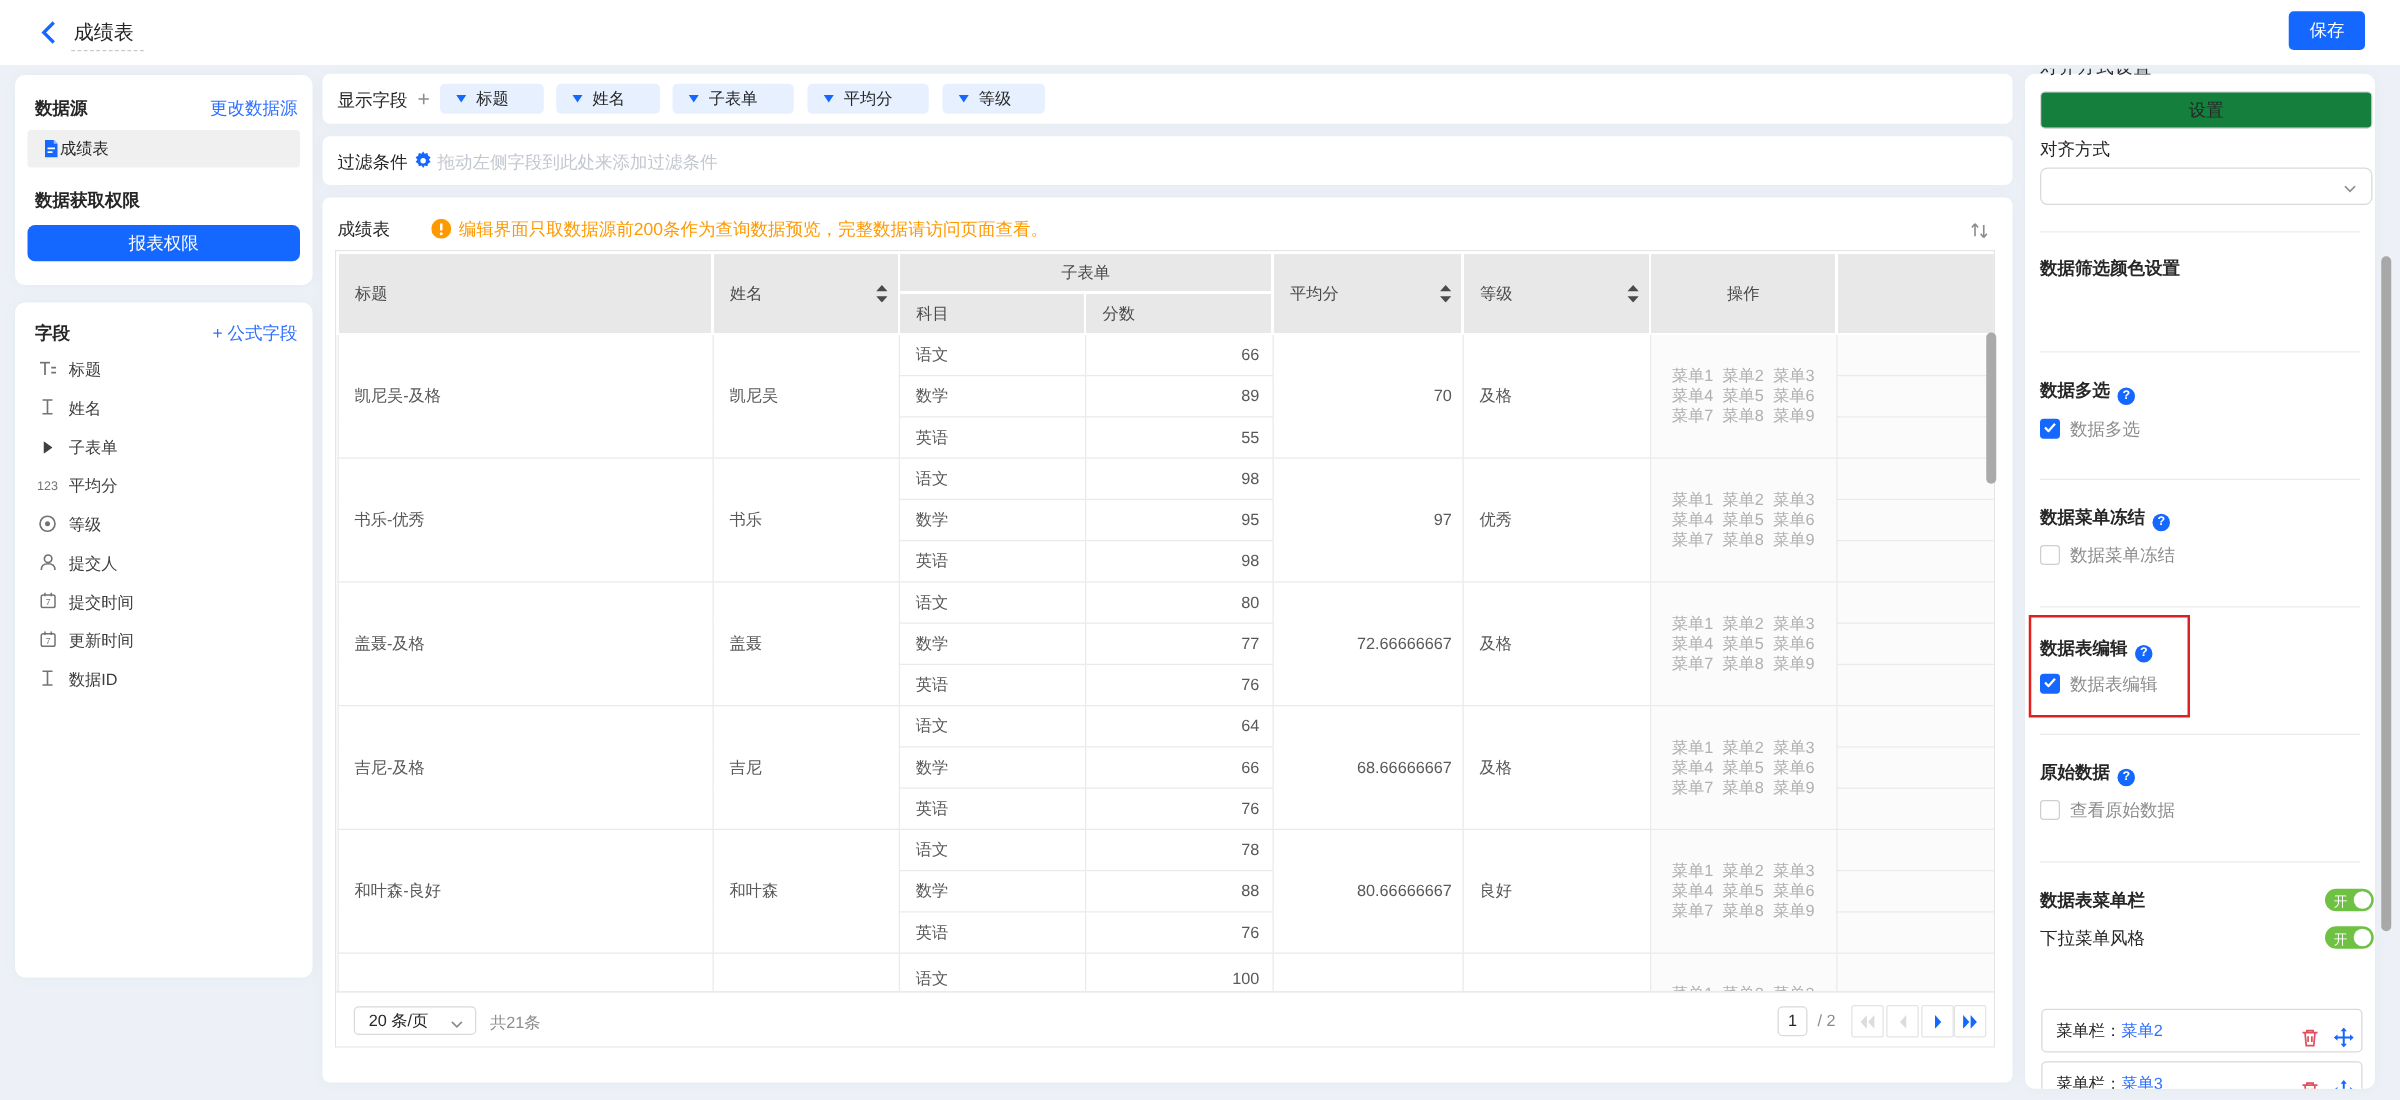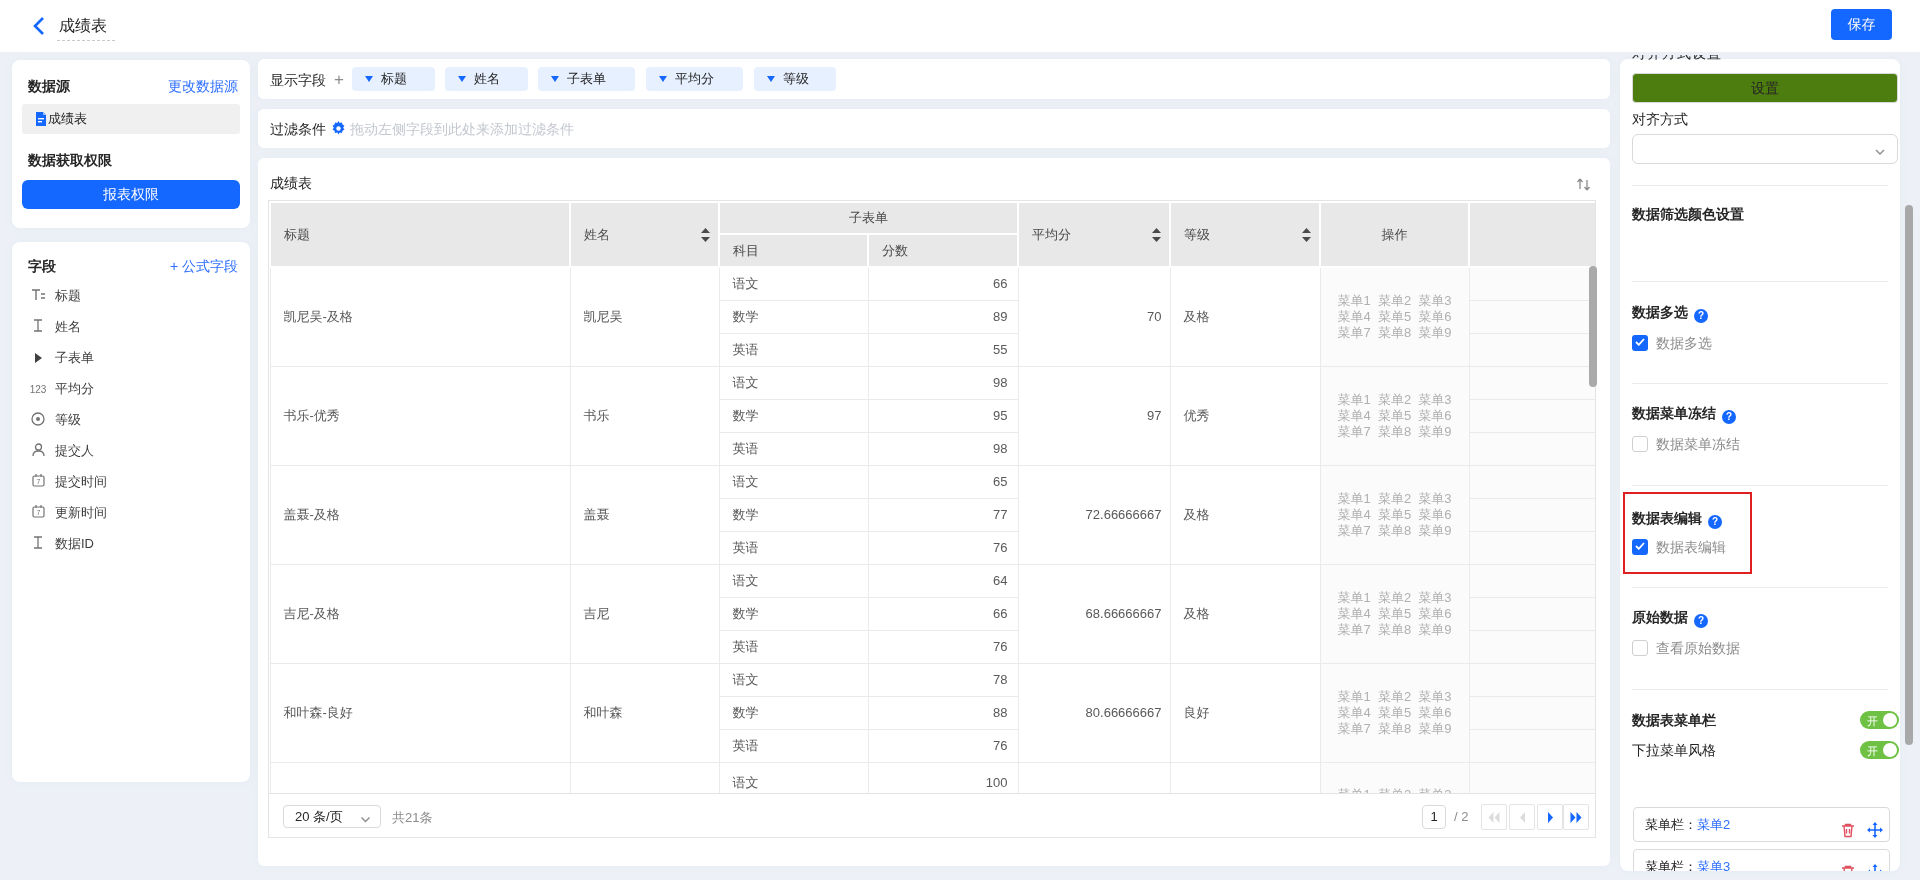--- a/index.html
+++ b/index.html
@@ -70,21 +70,21 @@
 #pag .p1 { position:absolute; left:1153px; top:11px; width:24px; height:24px; border:1px solid #d9d9d9; border-radius:4px; text-align:center; line-height:22px; font-size:13px; color:#262626; }
 #pag .ptot { position:absolute; left:1185px; top:15px; font-size:13px; color:#8c8c8c; }
 .pbtn { position:absolute; top:10px; width:26px; height:26px; border:1px solid #e4e4e4; border-radius:2px; text-align:center; }
 .pbtn svg { margin-top:7px; }
 #vthumb { position:absolute; left:1320px; top:65px; width:8px; height:121px; background:#aaaaaa; border-radius:4px; }
 
 
 #rp { left:1620px; top:59px; width:280px; height:812px; overflow:hidden; }
 .clipsliver { position:absolute; left:1632px; top:55px; width:140px; height:7px; overflow:hidden; z-index:6; }
 .clipsliver .in { margin-top:-10px; font-size:14px; line-height:16px; color:#262626; letter-spacing:1px; }
-.setbtn { position:absolute; left:12px; top:14px; width:266px; height:30px; border:1px solid #d9d9d9; border-radius:4px; text-align:center; line-height:28px; font-size:14px; color:#262626; background:#4d7c0f; }
+.setbtn { position:absolute; left:12px; top:14px; width:266px; height:30px; border:1px solid #d9d9d9; border-radius:4px; text-align:center; line-height:28px; font-size:14px; color:#262626; background:#15803d; }
 #rp .rlab { position:absolute; left:12px; font-size:14px; color:#262626; }
 #rp .rbold { font-weight:bold; }
 .rsel { position:absolute; left:12px; top:75px; width:266px; height:30px; border:1px solid #d9d9d9; border-radius:6px; }
 .rsel .chev { position:absolute; right:11px; top:9px; }
 .qm { display:inline-block; width:14px; height:14px; border-radius:50%; background:#1467ff; color:#fff; font-size:10px; font-weight:bold; text-align:center; line-height:14px; vertical-align:-2px; margin-left:6px; }
 .ckrow { position:absolute; left:12px; font-size:14px; color:#8c8c8c; height:16px; line-height:16px; }
 .ckbox { display:inline-block; width:16px; height:16px; border-radius:3px; vertical-align:top; margin-right:8px; }
 .ckbox.on { background:#1467ff; }
 .ckbox.off { background:#fff; border:1px solid #cfcfcf; }
 .ckbox svg { display:block; margin:3px auto 0; }
@@ -176,20 +176,27 @@
   <div class="lab">过滤条件</div>
   <svg class="gear" width="15" height="15" viewBox="0 0 15 15">
       <path d="M7.5 0 l1.2 2 2.2-.6.6 2.2 2 1.2-1.4 1.9 1.4 1.9-2 1.2-.6 2.2-2.2-.6-1.2 2-1.2-2-2.2.6-.6-2.2-2-1.2 1.4-1.9L1.5 4.8l2-1.2.6-2.2 2.2.6z" fill="#1467ff"></path>
       <circle cx="7.5" cy="7.5" r="2.2" fill="#fff"></circle>
     </svg>
   <div class="ph">拖动左侧字段到此处来添加过滤条件</div>
 </div>
 
 <div class="card" id="mc3">
   <div class="lab">成绩表</div>
+  <div class="warn">
+    <svg style="vertical-align:-3px;margin-right:6px;" width="16" height="16" viewBox="0 0 16 16">
+        <circle cx="8" cy="8" r="8" fill="#ff9900"></circle>
+        <rect x="7" y="3.5" width="2" height="6" rx="1" fill="#fff"></rect>
+        <circle cx="8" cy="12" r="1.2" fill="#fff"></circle>
+      </svg>编辑界面只取数据源前200条作为查询数据预览，完整数据请访问页面查看。
+  </div>
   <svg class="sorticon" width="15" height="15" viewBox="0 0 15 15">
       <path d="M4 12 V2 M4 2 L1.5 5 M4 2 L6.5 5" stroke="#8c8c8c" stroke-width="1.3" fill="none"></path>
       <path d="M11 3 V13 M11 13 L8.5 10 M11 13 L13.5 10" stroke="#8c8c8c" stroke-width="1.3" fill="none"></path>
     </svg>
   <div id="wrap">
     <div id="gridclip">
     <table>
       <colgroup>
             <col style="width:300px">
             <col style="width:149px">
@@ -263,21 +270,21 @@
       <tr>
               <td>英语</td>
               <td class="num">98</td>
               <td class="ex"></td>
             </tr>
 
       <tr>
               <td rowspan="3">盖聂-及格</td>
               <td rowspan="3">盖聂</td>
               <td>语文</td>
-              <td class="num">65</td>
+              <td class="num">80</td>
               <td rowspan="3" class="avg">72.66666667</td>
               <td rowspan="3">及格</td>
               <td rowspan="3" class="op">菜单1&nbsp; 菜单2&nbsp; 菜单3<br>菜单4&nbsp; 菜单5&nbsp; 菜单6<br>菜单7&nbsp; 菜单8&nbsp; 菜单9</td>
               <td class="ex"></td>
             </tr>
       <tr>
               <td>数学</td>
               <td class="num">77</td>
               <td class="ex"></td>
             </tr>

